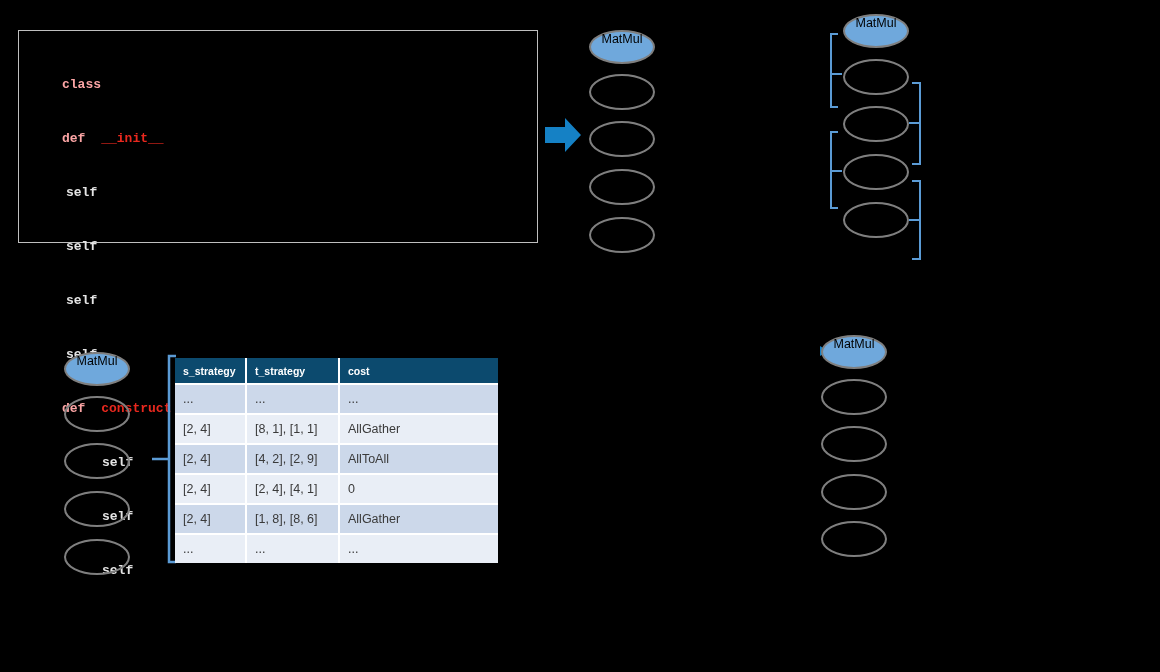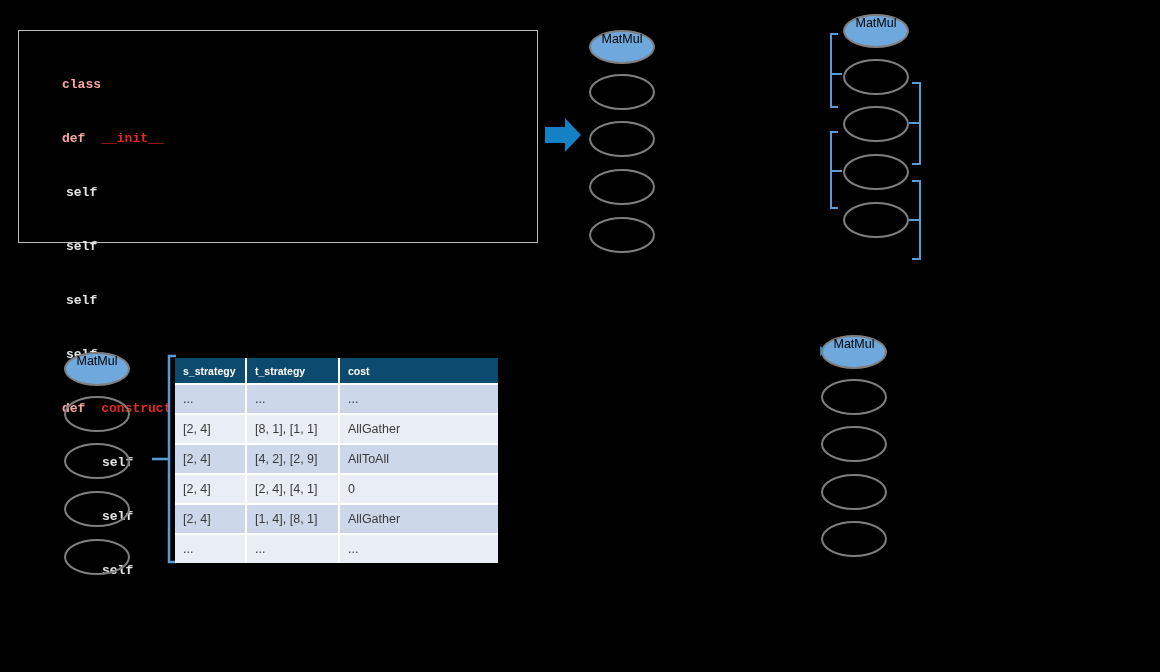--- a/index.html
+++ b/index.html
@@ -126,21 +126,21 @@
 
     <div class="td row-dark">[2, 4]</div>
     <div class="td row-dark">[4, 2], [2, 9]</div>
     <div class="td row-dark">AllToAll</div>
 
     <div class="td row-light">[2, 4]</div>
     <div class="td row-light">[2, 4], [4, 1]</div>
     <div class="td row-light">0</div>
 
     <div class="td row-dark">[2, 4]</div>
-    <div class="td row-dark">[1, 4], [8, 1]</div>
+    <div class="td row-dark">[1, 8], [8, 6]</div>
     <div class="td row-dark">AllGather</div>
 
     <div class="td row-light">...</div>
     <div class="td row-light">...</div>
     <div class="td row-light">...</div>
   </div>
 
 </div>
 
 </body></html>

